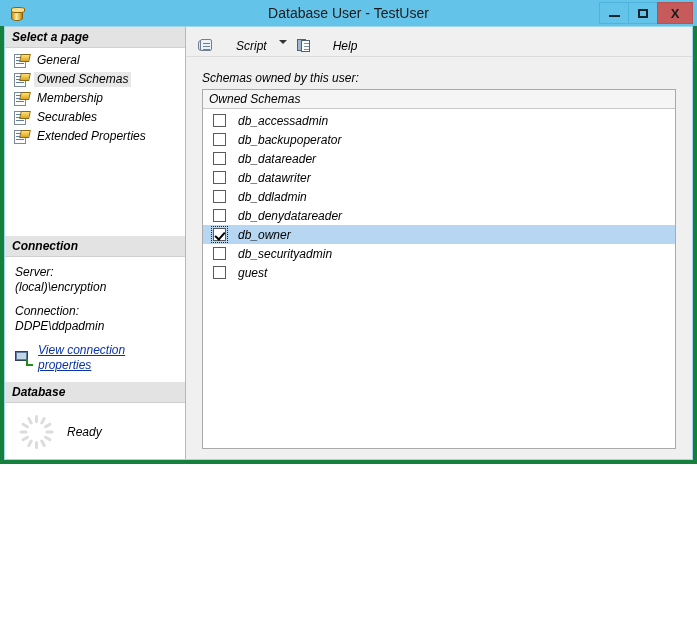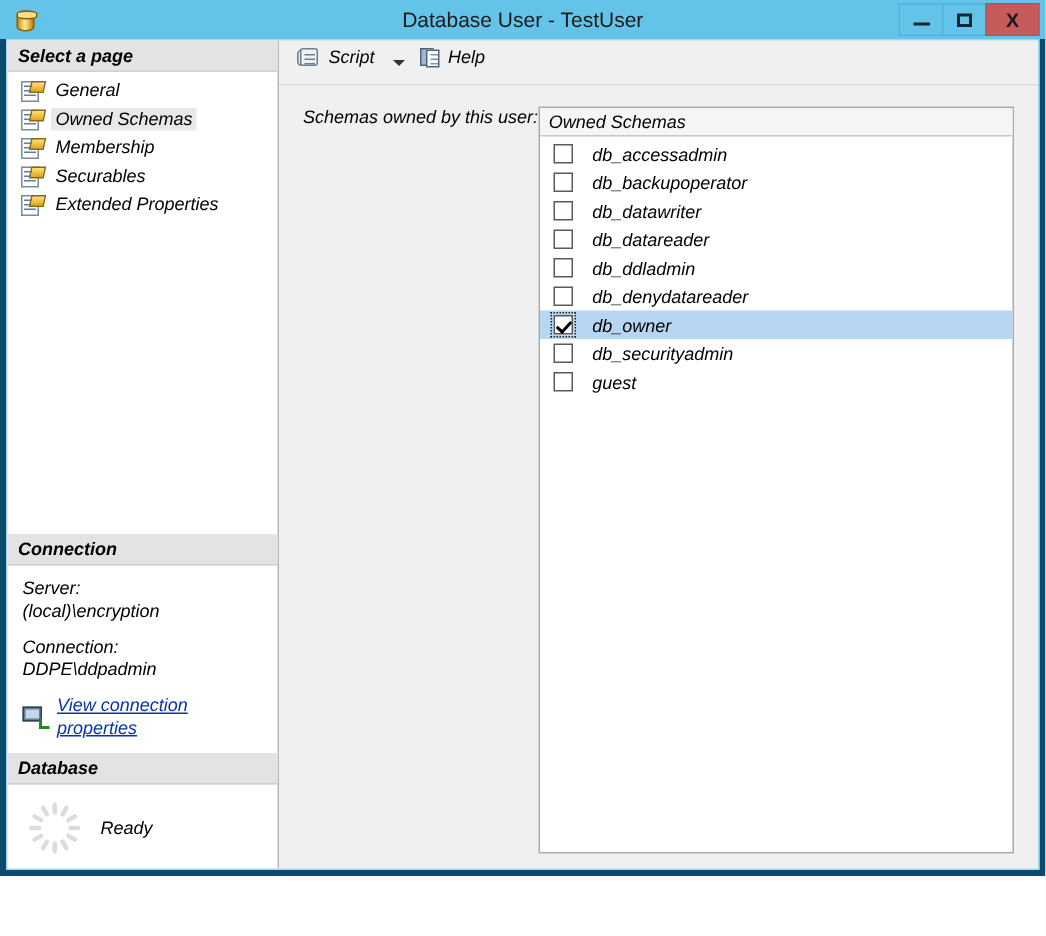--- a/index.html
+++ b/index.html
@@ -8,22 +8,22 @@
     width: 697px; height: 624px;
     overflow: hidden;
     font-family: "Liberation Sans", sans-serif;
     font-size: 12px;
     color: #000;
     background: #ffffff;
   }
 
   .window {
     position: relative;
-    width: 697px; height: 584px;
-    background: #0c4a6e;
+    width: 697px; height: 464px;
+    background: #15803d;
     display: flex; flex-direction: column;
   }
 
   
   .titlebar {
     height: 26px; min-height: 26px;
     background: #64c3e8;
     display: flex; align-items: center;
     position: relative;
   }
@@ -188,21 +188,21 @@
     flex: 1; min-width: 0;
     background: #f0f0f0;
     display: flex; flex-direction: column;
   }
   .toolbar {
     height: 30px; min-height: 30px;
     display: flex; align-items: center;
     padding-left: 9px;
     border-bottom: 1px solid #dcdcdc;
   }
-  .tb-item { display: flex; align-items: flex-start; height: 22px; padding: 0 4px; cursor: default; }
+  .tb-item { display: flex; align-items: flex-end; height: 22px; padding: 0 4px; cursor: default; gap: 17px; }
   .tb-label { font-size: 12px; margin-left: 4px; }
   .tb-caret {
     width: 0; height: 0;
     border-left: 4px solid transparent; border-right: 4px solid transparent;
     border-top: 4px solid #333;
     margin: 0 6px 0 8px;
   }
   .icon-script { position: relative; width: 16px; height: 15px; }
   .icon-script .scroll {
     position:absolute; left:1px; top:1px; width:12px; height:12px;
@@ -223,21 +223,21 @@
   }
   .icon-help .pg-front {
     position:absolute; left:4px; top:2px; width:9px; height:12px;
     background:#ffffff; border:1px solid #4d6379;
   }
   .icon-help .pg-front::after {
     content:""; position:absolute; left:2px; top:2px; width:5px; height:1px;
     background:#7f93a8; box-shadow: 0 3px 0 #7f93a8, 0 6px 0 #7f93a8;
   }
 
-  .panel-body { flex: 1; padding: 14px 16px 10px 16px; display: flex; flex-direction: row; min-height: 0; }
+  .panel-body { flex: 1; padding: 14px 16px 10px 16px; display: flex; flex-direction: column; min-height: 0; }
   .field-label { font-size: 12px; margin-bottom: 4px; }
 
   .grid {
     flex: 1;
     background: #ffffff;
     border: 1px solid #aaaaaa;
     display: flex; flex-direction: column;
     min-height: 0;
   }
   .grid-header {
@@ -483,29 +483,29 @@
                     </span>
                   </span>
                   <span class="row-label">db_backupoperator</span>
                 </div>
                 <div class="grid-row">
                   <span class="cbox-wrap">
                     <span class="cbox-focus">
                       <span class="cbox"></span>
                     </span>
                   </span>
+                  <span class="row-label">db_datareader</span>
+                </div>
+                <div class="grid-row">
+                  <span class="cbox-wrap">
+                    <span class="cbox-focus">
+                      <span class="cbox"></span>
+                    </span>
+                  </span>
                   <span class="row-label">db_datawriter</span>
-                </div>
-                <div class="grid-row">
-                  <span class="cbox-wrap">
-                    <span class="cbox-focus">
-                      <span class="cbox"></span>
-                    </span>
-                  </span>
-                  <span class="row-label">db_datareader</span>
                 </div>
                 <div class="grid-row">
                   <span class="cbox-wrap">
                     <span class="cbox-focus">
                       <span class="cbox"></span>
                     </span>
                   </span>
                   <span class="row-label">db_ddladmin</span>
                 </div>
                 <div class="grid-row">

